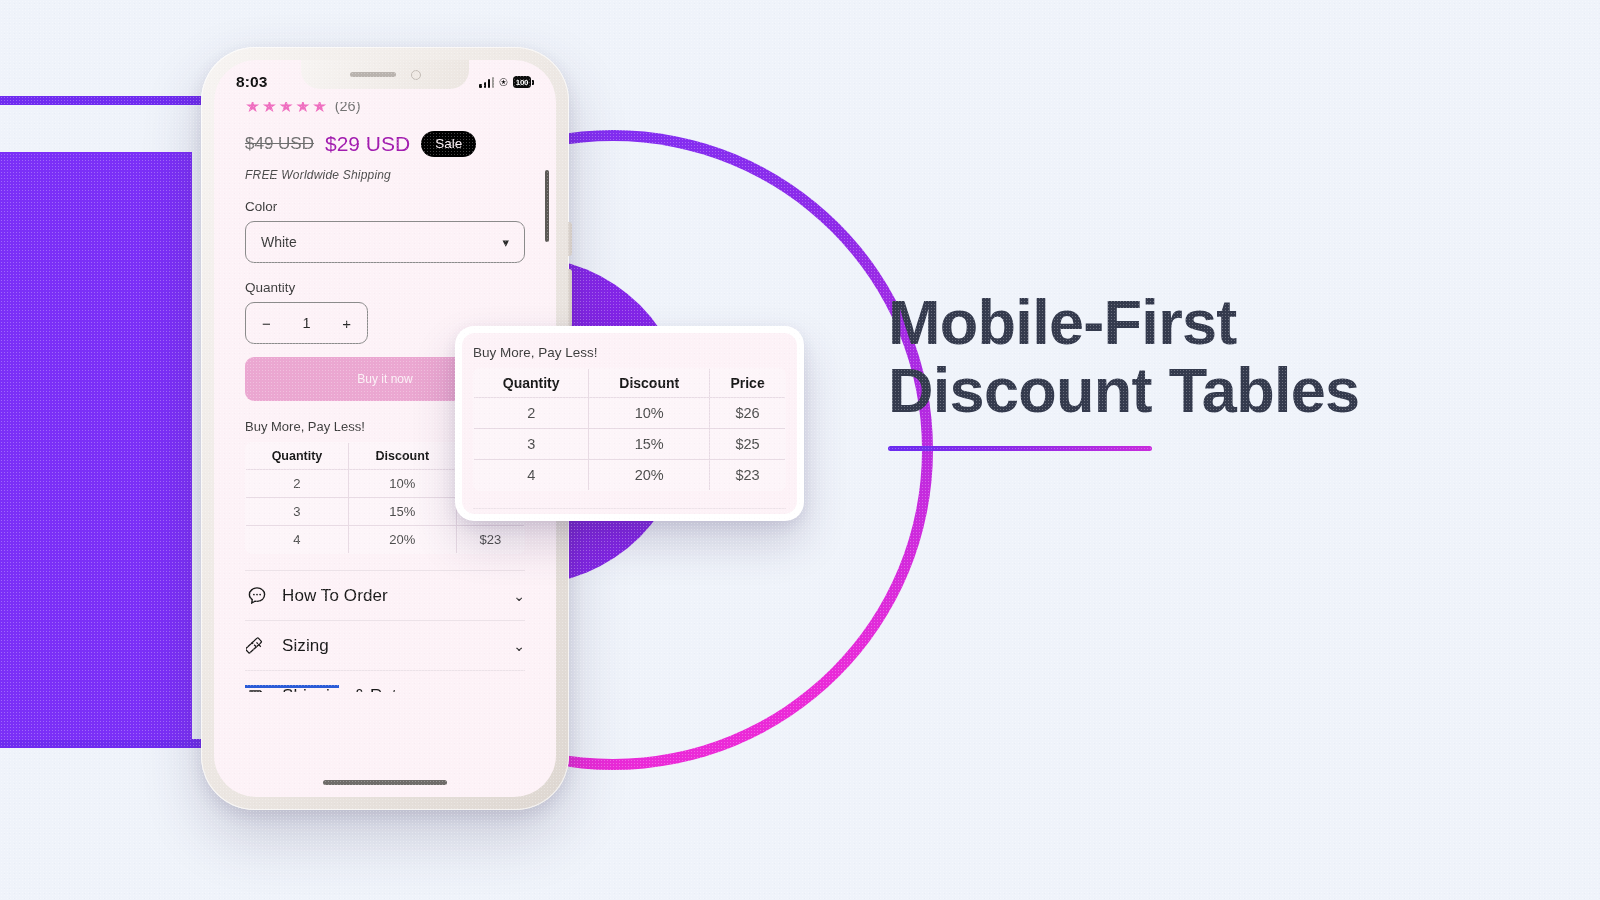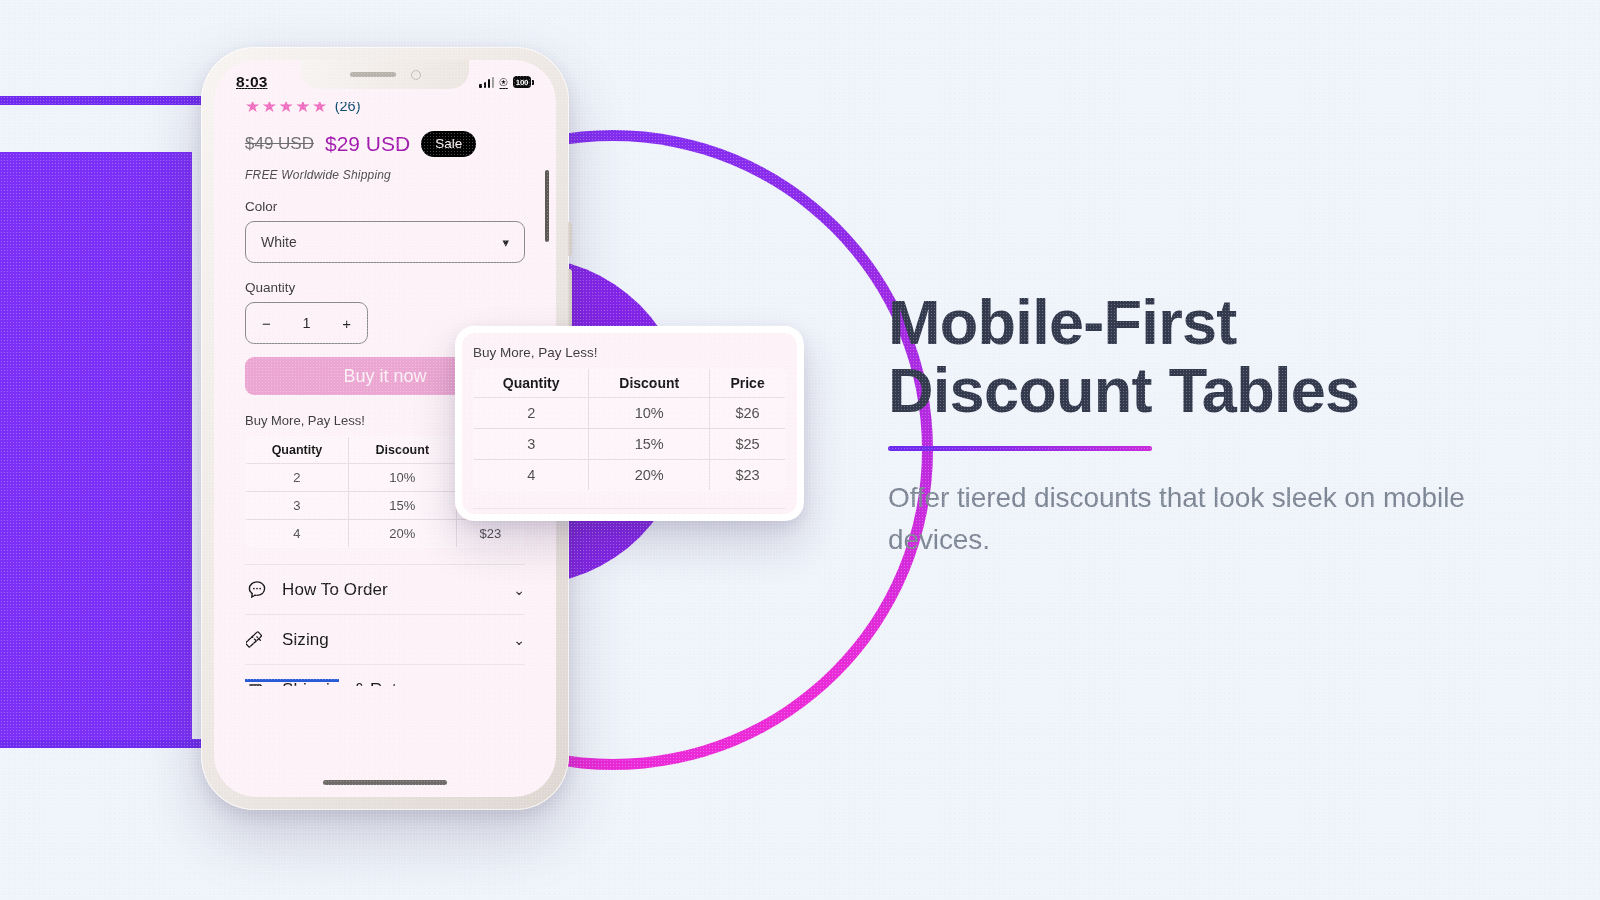--- a/index.html
+++ b/index.html
@@ -144,21 +144,20 @@
   #status-bar {
     position: absolute;
     top: 0; left: 0; right: 0;
     height: 42px;
     display: flex;
     align-items: center;
     justify-content: space-between;
     padding: 2px 22px 0 22px;
     z-index: 13;
     color: #0c0c0c;
-    text-decoration: underline;
   }
   #clock { font-size: 15.5px; font-weight: bold; letter-spacing: .1px; }
   #status-icons { display: flex; align-items: center; gap: 5px; }
   .bars { display: flex; align-items: flex-end; gap: 1.5px; height: 11px; }
   .bars i { width: 2.6px; background: #0c0c0c; border-radius: 1px; display:block; }
   .bars i:nth-child(1){height:4px}
   .bars i:nth-child(2){height:6px}
   .bars i:nth-child(3){height:8.5px}
   .bars i:nth-child(4){height:11px; background:#9d9a98}
   .wifi { font-size: 14px; line-height: 1; }
@@ -191,21 +190,21 @@
   }
 
   
   #rating-row {
     display: flex; align-items: center; gap: 6px;
     margin-top: -7px;
     height: 22px;
     overflow: hidden;
   }
   #stars { color: #ef6fc0; font-size: 17px; letter-spacing: 1.5px; line-height: 1; }
-  #review-count { color: #0c4a6e; font-size: 14.5px; }
+  #review-count { color: #737373; font-size: 14.5px; }
 
   
   #price-row {
     display: flex; align-items: center; gap: 11px;
     margin-top: 14px;
   }
   #price-compare {
     font-size: 17px; color: #6e6e6e;
     text-decoration: line-through;
   }
@@ -260,25 +259,25 @@
     margin-top: 21px;
     height: 44px;
     border: 1px solid #6e6e6e;
     border-radius: 9px;
     display: flex; align-items: center; justify-content: center;
     font-size: 15px; color: #232323;
     background: transparent;
   }
   #buy-it-now {
     margin-top: 13px;
-    height: 38px;
+    height: 44px;
     border-radius: 9px;
     background: #eba7d1;
     display: flex; align-items: center; justify-content: center;
-    font-size: 18px; color: #fbf0f6;
+    font-size: 12px; color: #fbf0f6;
   }
 
   
   #vol-title {
     margin-top: 18px;
     font-size: 13px; color: #3c3c3c;
   }
   .vol-table {
     margin-top: 8px;
     width: 100%;
@@ -569,17 +568,16 @@
           </tr>
         </tbody>
       </table>
       <div id="popout-divider"></div>
     </div>
   </div>
 
   <div id="copy">
     <h1 id="headline">Mobile-First Discount Tables</h1>
     <div id="headline-rule"></div>
-    <p id="subcopy">Offer tiered discounts that look sleek on mobile devices.</p>
   </div>
 
   <div id="noise"></div>
 </div>
 
 </body></html>

